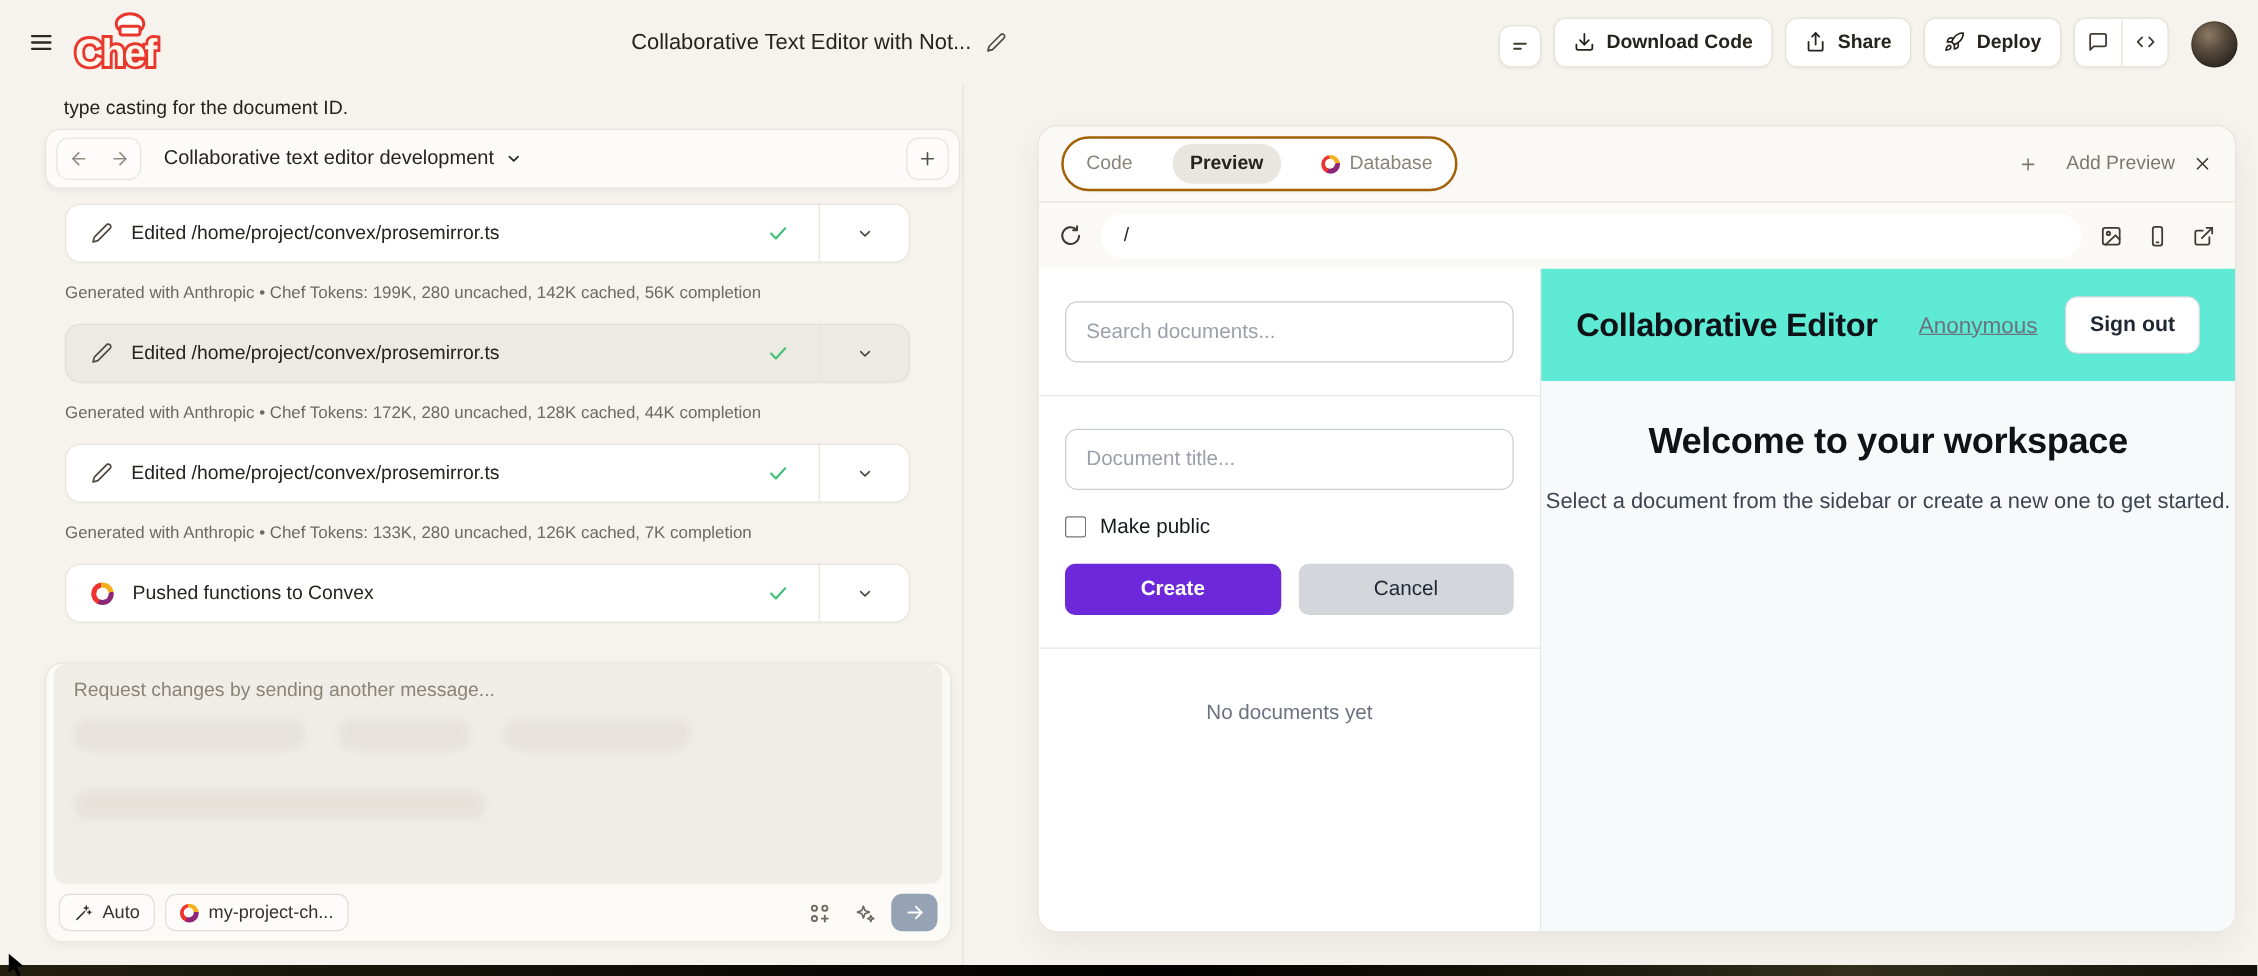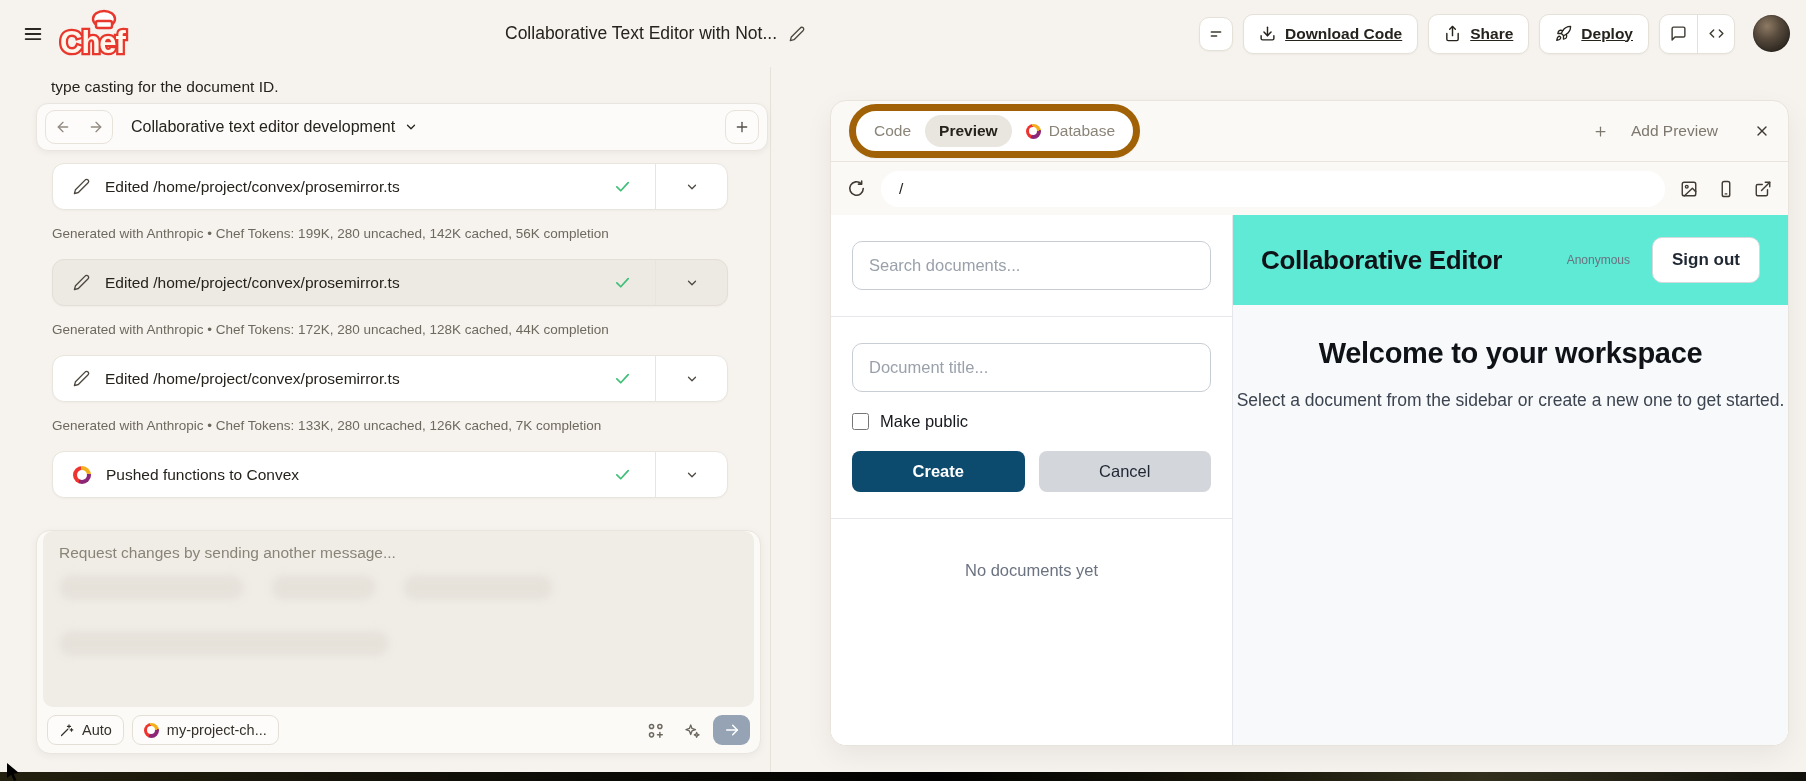--- a/index.html
+++ b/index.html
@@ -11,21 +11,21 @@
   .icon { display:inline-flex; align-items:center; justify-content:center; flex:0 0 auto; }
   .icon svg { display:block; }
 
   
   .app-header { position:absolute; top:0; left:0; right:0; height:67px; display:flex; align-items:center; padding:0 16px; }
   .menu-btn { width:34px; height:34px; border:none; background:transparent; color:#2b2823; cursor:pointer; display:flex; align-items:center; justify-content:center; }
   .chef-logo { margin-left:8px; }
   .title-group { position:absolute; left:505px; top:0; height:67px; display:flex; align-items:center; gap:12px; }
   .doc-title { font-size:17.5px; font-weight:500; color:#26231d; }
   .title-group .icon { color:#4d483f; }
-  .header-actions { margin-left:auto; display:flex; align-items:center; gap:10px;text-decoration:underline; }
+  .header-actions { margin-left:auto; display:flex; align-items:flex-end; gap:10px; }
   .sq-btn { width:34px; height:34px; background:#fff; border:1px solid #e5e1d8; border-radius:10px; display:flex; align-items:center; justify-content:center; color:#3f3b33; cursor:pointer; box-shadow:0 1px 2px rgba(0,0,0,.04); }
   .hdr-btn { height:40px; background:#fff; border:1px solid #e5e1d8; border-radius:10px; padding:0 15px; display:flex; align-items:center; gap:9px; font-size:15.5px; font-weight:600; color:#26231d; cursor:pointer; box-shadow:0 1px 2px rgba(0,0,0,.04); }
   .segmented { height:40px; background:#fff; border:1px solid #e5e1d8; border-radius:10px; display:flex; align-items:stretch; overflow:hidden; box-shadow:0 1px 2px rgba(0,0,0,.04); }
   .segmented .seg { width:37px; display:flex; align-items:center; justify-content:center; color:#3f3b33; cursor:pointer; }
   .segmented .seg + .seg { border-left:1px solid #e5e1d8; }
   .avatar { width:37px; height:37px; border-radius:50%; margin-left:8px; cursor:pointer;
     background:radial-gradient(circle at 38% 30%, #8d7a64 0%, #574a3c 38%, #2b2620 78%, #15120e 100%);
     box-shadow:inset 0 0 0 1px rgba(0,0,0,.15); }
 
   
@@ -66,51 +66,51 @@
   .composer-toolbar { height:46px; display:flex; align-items:center; padding:0 10px; gap:8px; }
   .pill-btn { height:30px; background:#fdfcfa; border:1px solid #e3dfd6; border-radius:9px; padding:0 11px; display:flex; align-items:center; gap:8px; font-size:14.5px; font-weight:500; color:#35312a; cursor:pointer; }
   .composer-toolbar .spacer { flex:1; }
   .ghost-icon-btn { border:none; background:transparent; color:#6e695f; cursor:pointer; display:flex; align-items:center; justify-content:center; width:28px; height:28px; }
   .send-btn { width:37px; height:30px; border:none; border-radius:9px; background:#95a3b4; color:#fff; display:flex; align-items:center; justify-content:center; cursor:pointer; }
   .scroll-text-bottom { margin:7px 0 0 120px; font-size:15.5px; color:#26231d; }
 
   
   .preview-panel { position:absolute; left:830px; top:100px; width:959px; height:646px; background:#fbf9f6; border:1px solid #e8e4dc; border-radius:16px; box-shadow:0 10px 28px rgba(0,0,0,.06); display:flex; flex-direction:column; overflow:hidden; }
   .tabs-row { height:60px; display:flex; align-items:center; padding:0 18px; }
-  .pill-group { background:#fff; border:7px solid #a16207; border-radius:999px; padding:4px; display:flex; align-items:center; gap:0; box-shadow:0 1px 2px rgba(0,0,0,.04); }
+  .pill-group { background:#fff; border:2px solid #a16207; border-radius:999px; padding:4px; display:flex; align-items:center; gap:18px; box-shadow:0 1px 2px rgba(0,0,0,.04); }
   .tab { border:none; background:transparent; padding:7px 14px; border-radius:999px; font-size:15.5px; color:#8a8479; display:flex; align-items:center; gap:8px; cursor:pointer; font-family:inherit; }
   .tab.active { background:#e9e6df; color:#26231d; font-weight:600; }
   .tabs-row .spacer { flex:1; }
-  .add-preview { display:flex; align-items:center; gap:23px; color:#7d786d; font-size:15.5px; cursor:pointer; margin-right:36px; }
+  .add-preview { display:flex; align-items:center; gap:23px; color:#7d786d; font-size:15.5px; cursor:pointer; margin-right:14px; }
   .close-btn { border:none; background:transparent; color:#3f3b33; cursor:pointer; display:flex; }
   .panel-divider { height:1px; background:#e8e4dc; }
   .url-row { height:53px; display:flex; align-items:center; padding:0 16px; gap:15px; }
   .url-row .icon-btn { border:none; background:transparent; color:#3f3b33; cursor:pointer; display:flex; }
   .url-input { flex:1; height:36px; background:#fff; border:none; border-radius:18px; font-size:15.5px; color:#26231d; padding:0 18px; outline:none; font-family:inherit; }
   .url-tools { display:flex; align-items:center; gap:19px; }
 
   .app { flex:1; display:flex; background:#fff; min-height:0; }
   .app-sidebar { width:402px; border-right:1px solid #e5e7eb; display:flex; flex-direction:column; background:#fff; }
   .side-section { padding:26px 21px; }
   .side-hr { height:1px; background:#e5e7eb; }
   .text-input { width:100%; height:49px; border:1px solid #c8cdd4; border-radius:10px; padding:0 16px; font-size:16.5px; color:#15181d; outline:none; font-family:inherit; background:#fff; }
   .text-input::placeholder { color:#9aa1ab; }
   .make-public { margin-top:20px; display:flex; align-items:center; gap:11px; }
   .make-public input { width:17px; height:17px; cursor:pointer; }
   .make-public label { font-size:16.5px; color:#15181d; }
   .form-buttons { margin-top:20px; display:flex; gap:14px; }
-  .btn-create { flex:1; height:41px; border:none; border-radius:8px; background:#0c4a6e; color:#fff; font-size:16.5px; font-weight:600; cursor:pointer; font-family:inherit; }
+  .btn-create { flex:1; height:41px; border:none; border-radius:8px; background:#6d28d9; color:#fff; font-size:16.5px; font-weight:600; cursor:pointer; font-family:inherit; }
   .btn-cancel { flex:1; height:41px; border:none; border-radius:8px; background:#d3d6db; color:#1f2733; font-size:16.5px; font-weight:500; cursor:pointer; font-family:inherit; }
   .empty-docs { margin-top:42px; text-align:center; font-size:16.5px; color:#6b7280; }
 
   .app-main { flex:1; display:flex; flex-direction:column; min-width:0; }
   .editor-header { height:90px; display:flex; align-items:center; padding:0 28px; background:#5eead4; }
   .editor-title { font-size:26px; font-weight:700; color:#0f1318; letter-spacing:-.3px; }
   .editor-header .spacer { flex:1; }
-  .anon-label { font-size:12px; color:#6b7280; margin-right:22px; }
+  .anon-label { font-size:18px; color:#6b7280; margin-right:22px;text-decoration:underline; }
   .signout-btn { height:46px; padding:0 19px; background:#fff; border:1px solid #d6d9de; border-radius:10px; font-size:17px; font-weight:600; color:#1f2733; cursor:pointer; font-family:inherit; }
   .welcome { flex:1; background:#f8f9fa; display:flex; flex-direction:column; align-items:center; padding-top:32px; }
   .welcome h1 { font-size:29px; font-weight:700; color:#0f1318; letter-spacing:-.3px; }
   .welcome p { margin-top:17px; width:590px; text-align:center; font-size:17.5px; line-height:1.5; color:#3c4450; }
 
   
   .bottom-strip { position:absolute; left:0; right:0; bottom:0; height:9px; z-index:5;
     background:linear-gradient(90deg,#23200f 0%,#0d0c06 30%,#000 52%,#171509 68%,#32301c 82%,#11100a 100%); }
   .cursor { position:absolute; left:5px; bottom:0; z-index:6; }
 

